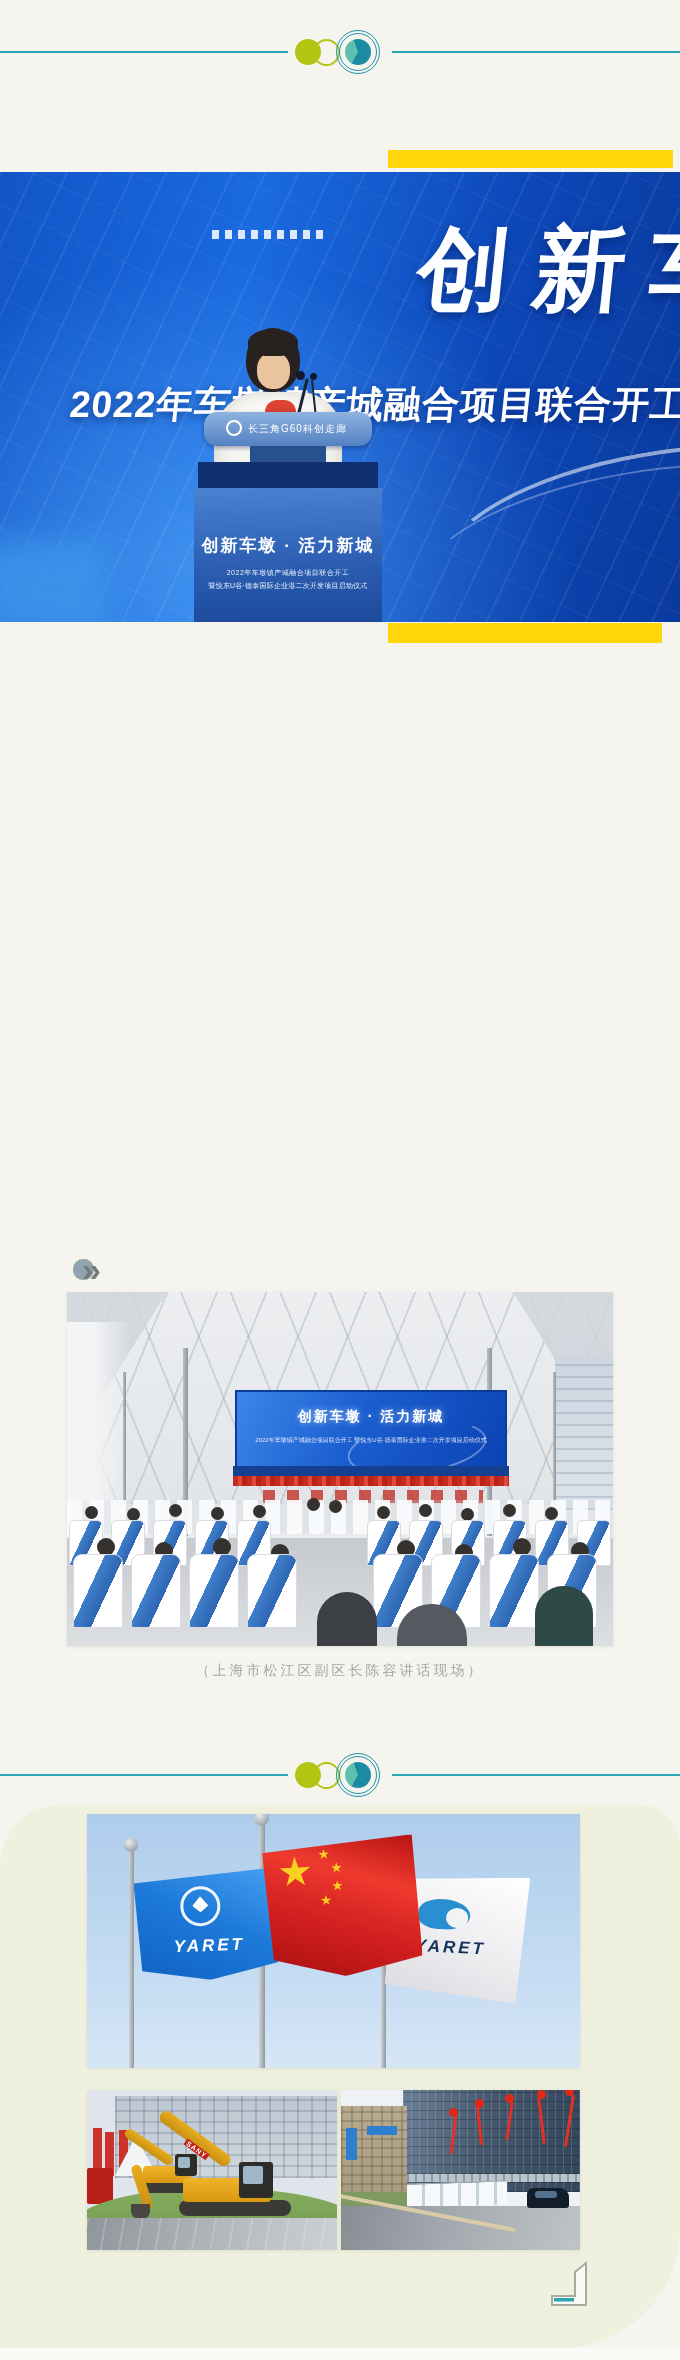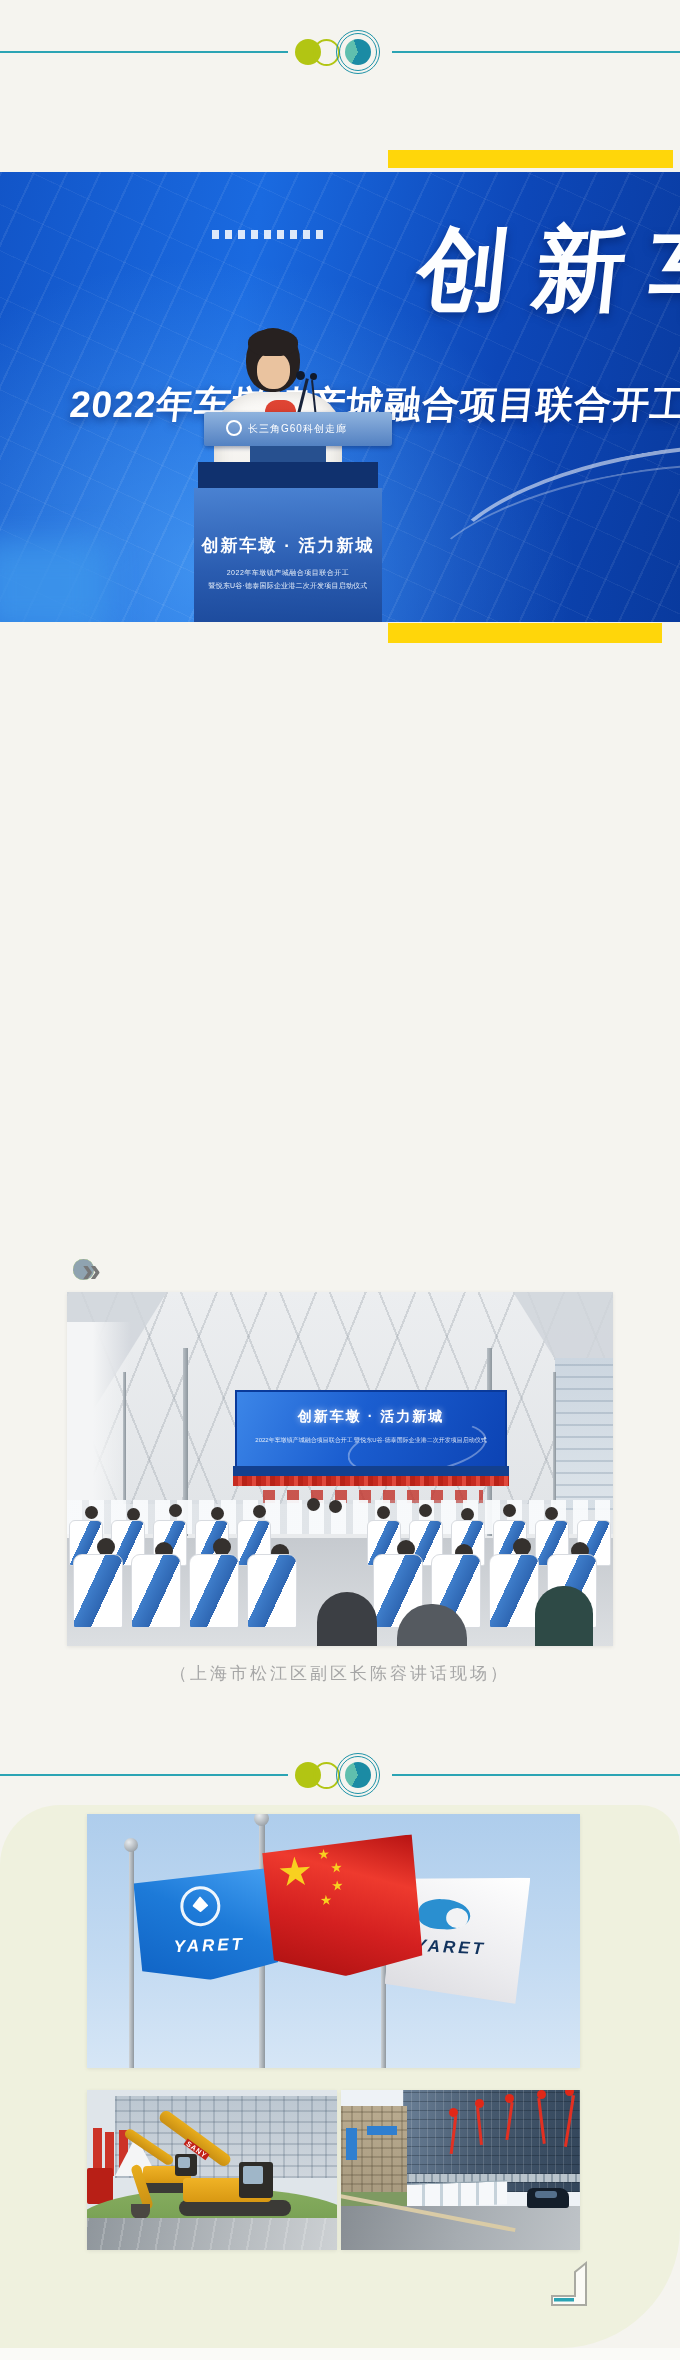--- a/index.html
+++ b/index.html
@@ -47,21 +47,21 @@
   .spk-face{left:257px;top:180px;width:33px;height:37px;background:#eac39f;border-radius:46%;}
   .spk-fringe{left:248px;top:157px;width:50px;height:27px;background:#272120;border-radius:50% 50% 42% 42%;}
   .spk-body{left:214px;top:220px;width:128px;height:182px;background:linear-gradient(180deg,#fdfcfa,#e7e4de);
     border-radius:46px 42px 6px 6px;box-shadow:inset 0 0 18px rgba(120,110,100,.28);}
   .spk-shirt{left:265px;top:228px;width:31px;height:86px;background:linear-gradient(#e04534,#b02418);
     border-radius:12px 12px 0 0;}
   .mic-arm{left:301px;top:206px;width:3px;height:40px;background:#18233a;transform:rotate(14deg);}
   .mic-arm2{left:313px;top:208px;width:2px;height:38px;background:#18233a;transform:rotate(-6deg);}
   .mic-head{left:296px;top:199px;width:9px;height:9px;background:#101a2c;border-radius:50%;}
   .mic-head2{left:310px;top:201px;width:7px;height:7px;background:#101a2c;border-radius:50%;}
-  .pod-plate{left:204px;top:240px;width:188px;height:34px;border-radius:3px;
+  .pod-plate{left:204px;top:240px;width:168px;height:34px;border-radius:13px;
     background:linear-gradient(180deg,#8fb3de,#5381c2);box-shadow:0 2px 4px rgba(10,30,80,.4);}
   .pod-logo-circle{left:22px;top:8px;width:16px;height:16px;border:2px solid #fff;border-radius:50%;}
   .pod-logo-text{left:44px;top:10px;font-size:10px;color:#fff;letter-spacing:1px;white-space:nowrap;}
   .pod-neck{left:250px;top:274px;width:76px;height:16px;background:#27508f;}
   .pod-band{left:198px;top:290px;width:180px;height:26px;background:#10316e;}
   .pod-panel{left:194px;top:316px;width:188px;height:134px;
     background:linear-gradient(178deg,#4a82d2 0%,#2a5cb0 60%,#1c4a9c 100%);}
   .pod-title{left:0;top:46px;width:100%;text-align:center;font-size:17px;font-weight:bold;color:#fff;letter-spacing:2px;}
   .pod-sub1{left:0;top:80px;width:100%;text-align:center;font-size:7px;color:#e8f0fa;letter-spacing:.5px;}
   .pod-sub2{left:0;top:93px;width:100%;text-align:center;font-size:7px;color:#e8f0fa;letter-spacing:.2px;}
@@ -109,21 +109,21 @@
   .chair{width:34px;height:46px;border:1px solid #d8dbe0;border-radius:6px 6px 2px 2px;
     background:linear-gradient(115deg,#fff 38%,#3f7ecb 38%,#2e66b2 62%,#fff 62%);}
   .chair.front{width:50px;height:74px;border-radius:9px 9px 2px 2px;}
   .head{background:#35312e;border-radius:50%;width:13px;height:13px;}
   .head.big{width:18px;height:18px;}
   .v-fig1{left:250px;top:300px;width:60px;height:54px;background:#3c3f44;border-radius:30px 30px 0 0;}
   .v-fig2{left:468px;top:294px;width:58px;height:60px;background:#2e4a46;border-radius:28px 28px 0 0;}
   .v-fig3{left:330px;top:312px;width:70px;height:42px;background:#555a60;border-radius:34px 34px 0 0;}
 
   
-  .caption{left:0;top:1662px;width:680px;text-align:center;font-size:17px;color:#a6a6a6;letter-spacing:3px;}
+  .caption{left:0;top:1662px;width:680px;text-align:center;font-size:14px;color:#a6a6a6;letter-spacing:3px;}
 
   
   .green-card{left:0;top:1805px;width:680px;height:543px;background:#eff1de;border-radius:60px 40px 120px 0;}
   .bottom-strip{left:0;top:2348px;width:680px;height:12px;background:#fafaf7;}
 
   .flags{left:87px;top:1814px;width:493px;height:254px;overflow:hidden;
     background:linear-gradient(180deg,#aecdec 0%,#c4dbf2 60%,#d6e6f6 100%);box-shadow:0 1px 4px rgba(0,0,0,.08);}
   .f-pole{background:linear-gradient(90deg,#cfd4d8,#8f979e);width:5px;}
   .f-cap{width:14px;height:14px;border-radius:50%;background:radial-gradient(circle at 35% 30%,#e8ecef,#848c93);}
   .f-blue{left:48px;top:56px;width:142px;height:110px;transform:rotate(-2deg);

